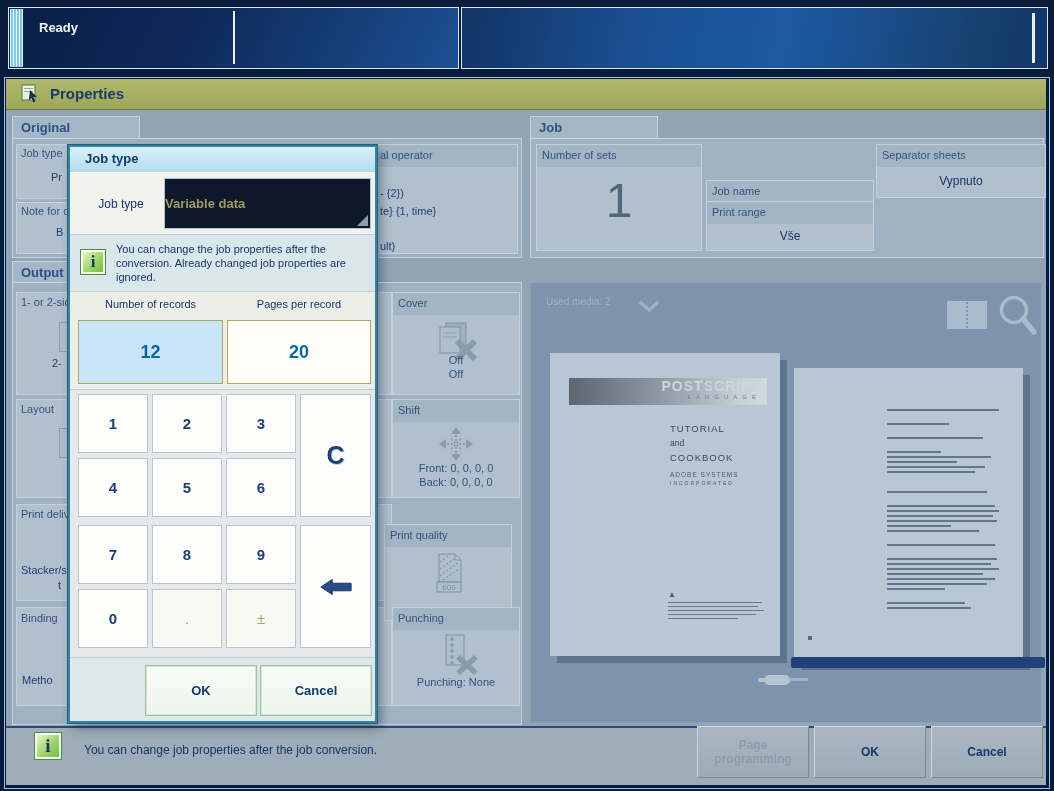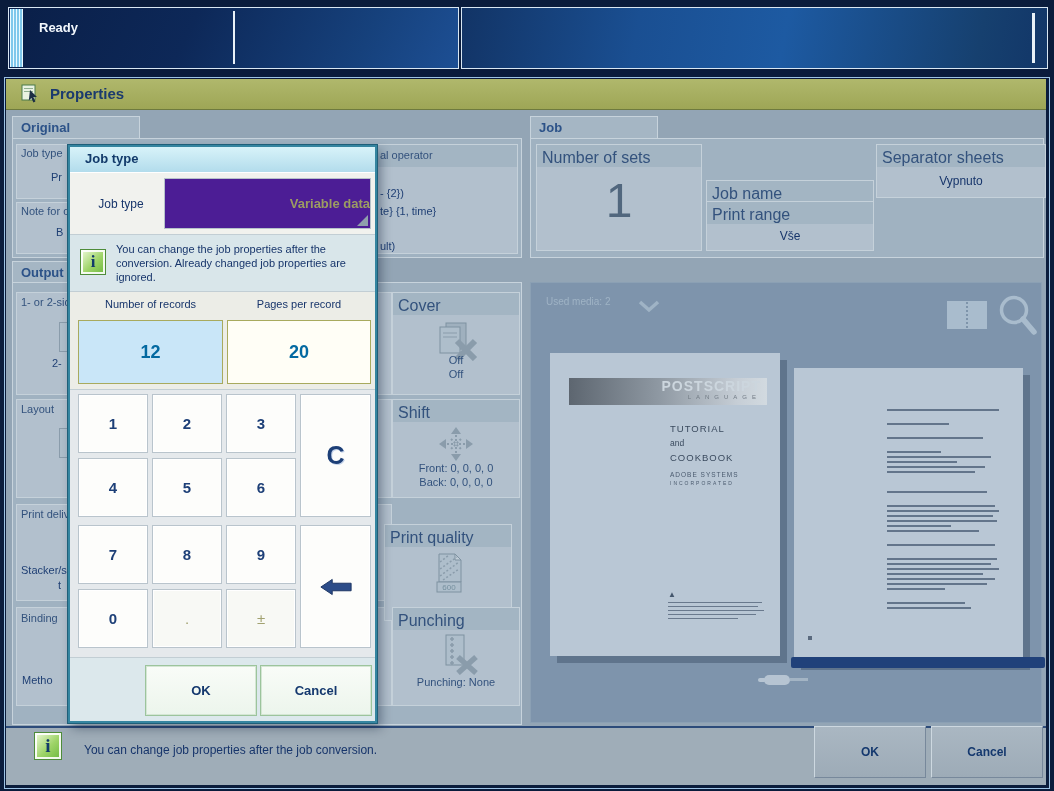--- a/index.html
+++ b/index.html
@@ -21,21 +21,21 @@
   .win-bg{position:absolute;left:6px;top:79px;width:1040px;height:706px;background:#93a5b5;}
   .titlebar{position:absolute;left:6px;top:79px;width:1040px;height:30px;
     background:linear-gradient(#b0b86c,#9ea656);border-bottom:1px solid #6e7a3e;}
   .title-text{position:absolute;left:44px;top:6px;font-size:15px;font-weight:bold;color:#1b3a6e;}
   
   .tab{position:absolute;height:22px;background:#a5b6c4;border:1px solid #c7d3dc;border-bottom:none;
        font-size:13px;font-weight:bold;color:#2c5288;padding:3px 0 0 8px;box-sizing:border-box;}
   .panel{position:absolute;background:#a0b2c1;border:1px solid #c7d3dc;}
   .tile{position:absolute;background:#b2c0cd;border:1px solid #c5d1da;}
   .tile .strip{position:absolute;left:0;top:0;right:0;height:22px;background:#a3b5c3;}
-  .tile-label{position:absolute;left:5px;top:4px;font-size:16px;color:#33527d;white-space:nowrap;}
+  .tile-label{position:absolute;left:5px;top:4px;font-size:11px;color:#33527d;white-space:nowrap;}
   .tile-value{position:absolute;left:0;right:0;text-align:center;font-size:12px;color:#17356b;white-space:nowrap;}
   .frag{position:absolute;font-size:11px;color:#33527d;white-space:nowrap;}
   .fragv{position:absolute;font-size:11px;color:#1f3f74;white-space:nowrap;}
   .cap{position:absolute;left:0;right:0;text-align:center;font-size:11px;color:#33527d;white-space:nowrap;}
   
   .preview{position:absolute;left:530px;top:282px;width:512px;height:441px;background:#7e94ac;border:1px solid #8ba0b4;box-sizing:border-box;}
   .thumb{position:absolute;background:#b9c7d5;box-shadow:7px 7px 0 rgba(58,78,102,.45);}
   .tline{height:2px;background:#4e6078;margin:3px 0;opacity:.8;}
   .tgap{height:6px;}
   .fineline{height:1.5px;background:#55657a;margin:2.5px 0;opacity:.8;}
@@ -54,22 +54,22 @@
   .dialog{position:absolute;left:68px;top:145px;width:309px;height:578px;background:#eef1f0;
     border:2px solid #3585a0;box-shadow:0 0 0 1px #1f5f79,4px 5px 10px rgba(8,20,45,.4);box-sizing:border-box;z-index:10;}
   .dlg-sec{position:absolute;left:0;width:305px;box-sizing:border-box;}
   .dlg-header{top:0;height:26px;background:linear-gradient(#d8f3f9,#b2dcec);border-bottom:1px solid #ffffff;}
   .dlg-title{position:absolute;left:15px;top:4px;font-size:13px;font-weight:bold;color:#123a6a;}
   .dlg-jobtype{top:26px;height:61px;background:#f1f2ee;}
   .dlg-info{top:87px;height:57px;background:#d9e6ea;border-top:1px solid #c2ced4;}
   .dlg-records{top:144px;height:98px;background:#ecede7;border-top:1px solid #c2ced4;}
   .dlg-keypad{top:242px;height:268px;background:#e5e9ec;border-top:1px solid #c2ced4;}
   .dlg-footer{top:510px;height:64px;background:#dce8ec;border-top:1px solid #c2ced4;}
-  .dd{position:absolute;left:94px;top:5px;width:207px;height:51px;background:#4c1d95;border:1px solid #b6c2ca;box-sizing:border-box;
-      display:flex;align-items:center;justify-content:flex-end;font-size:13px;font-weight:bold;color:#9c9c62;}
+  .dd{position:absolute;left:94px;top:5px;width:207px;height:51px;background:#0f172a;border:1px solid #b6c2ca;box-sizing:border-box;
+      display:flex;align-items:center;justify-content:flex-start;font-size:13px;font-weight:bold;color:#9c9c62;}
   .dd-corner{position:absolute;right:2px;bottom:2px;width:0;height:0;border-left:11px solid transparent;border-bottom:11px solid #8fa0ac;}
   .numfield{position:absolute;top:28px;height:64px;border:1px solid #a8aa5e;box-sizing:border-box;
       display:flex;align-items:center;justify-content:center;font-size:18px;font-weight:bold;color:#0369a1;}
   .numlabel{position:absolute;top:6px;font-size:11px;color:#17356b;text-align:center;}
   .key{position:absolute;width:70px;height:59px;background:#fdfdfb;border:1px solid #b9c4cc;box-sizing:border-box;
       display:flex;align-items:center;justify-content:center;font-size:15px;font-weight:bold;color:#1d3f77;
       box-shadow:inset 0 0 0 1px #ffffff;}
   .key.tall{height:123px;}
   .key.disabled{background:#f8f9f5;color:#a2a271;font-weight:normal;}
   .dlg-btn{position:absolute;top:7px;width:112px;height:51px;background:linear-gradient(#f9fcf8,#ecf5ec);
@@ -318,20 +318,23 @@
     <div class="abs" style="left:260px;top:374px;width:254px;height:11px;background:#20417a;border-radius:2px;"></div>
 
     <div class="abs" style="left:233px;top:392px;width:26px;height:10px;background:#b6c4d2;border-radius:5px;"></div>
     <div class="abs" style="left:227px;top:395px;width:8px;height:4px;background:#b6c4d2;border-radius:2px;"></div>
     <div class="abs" style="left:259px;top:395px;width:18px;height:3px;background:#a3b4c4;"></div>
   </div>
 
   <div class="bottombar"></div>
   <div class="abs info-icon" style="left:34px;top:732px;">i</div>
   <div class="abs info-txt" style="left:84px;top:743px;">You can change job properties after the job conversion.</div>
+  <div class="bbtn disabled" style="left:697px;top:726px;">
+    <span style="width:80px;">Page programming</span>
+  </div>
   <div class="bbtn" style="left:814px;top:726px;">
     <span>OK</span>
   </div>
   <div class="bbtn" style="left:931px;top:726px;">
     <span>Cancel</span>
   </div>
 
   <div class="dialog">
     <div class="dlg-sec dlg-header">
       <div class="dlg-title">Job type</div>

